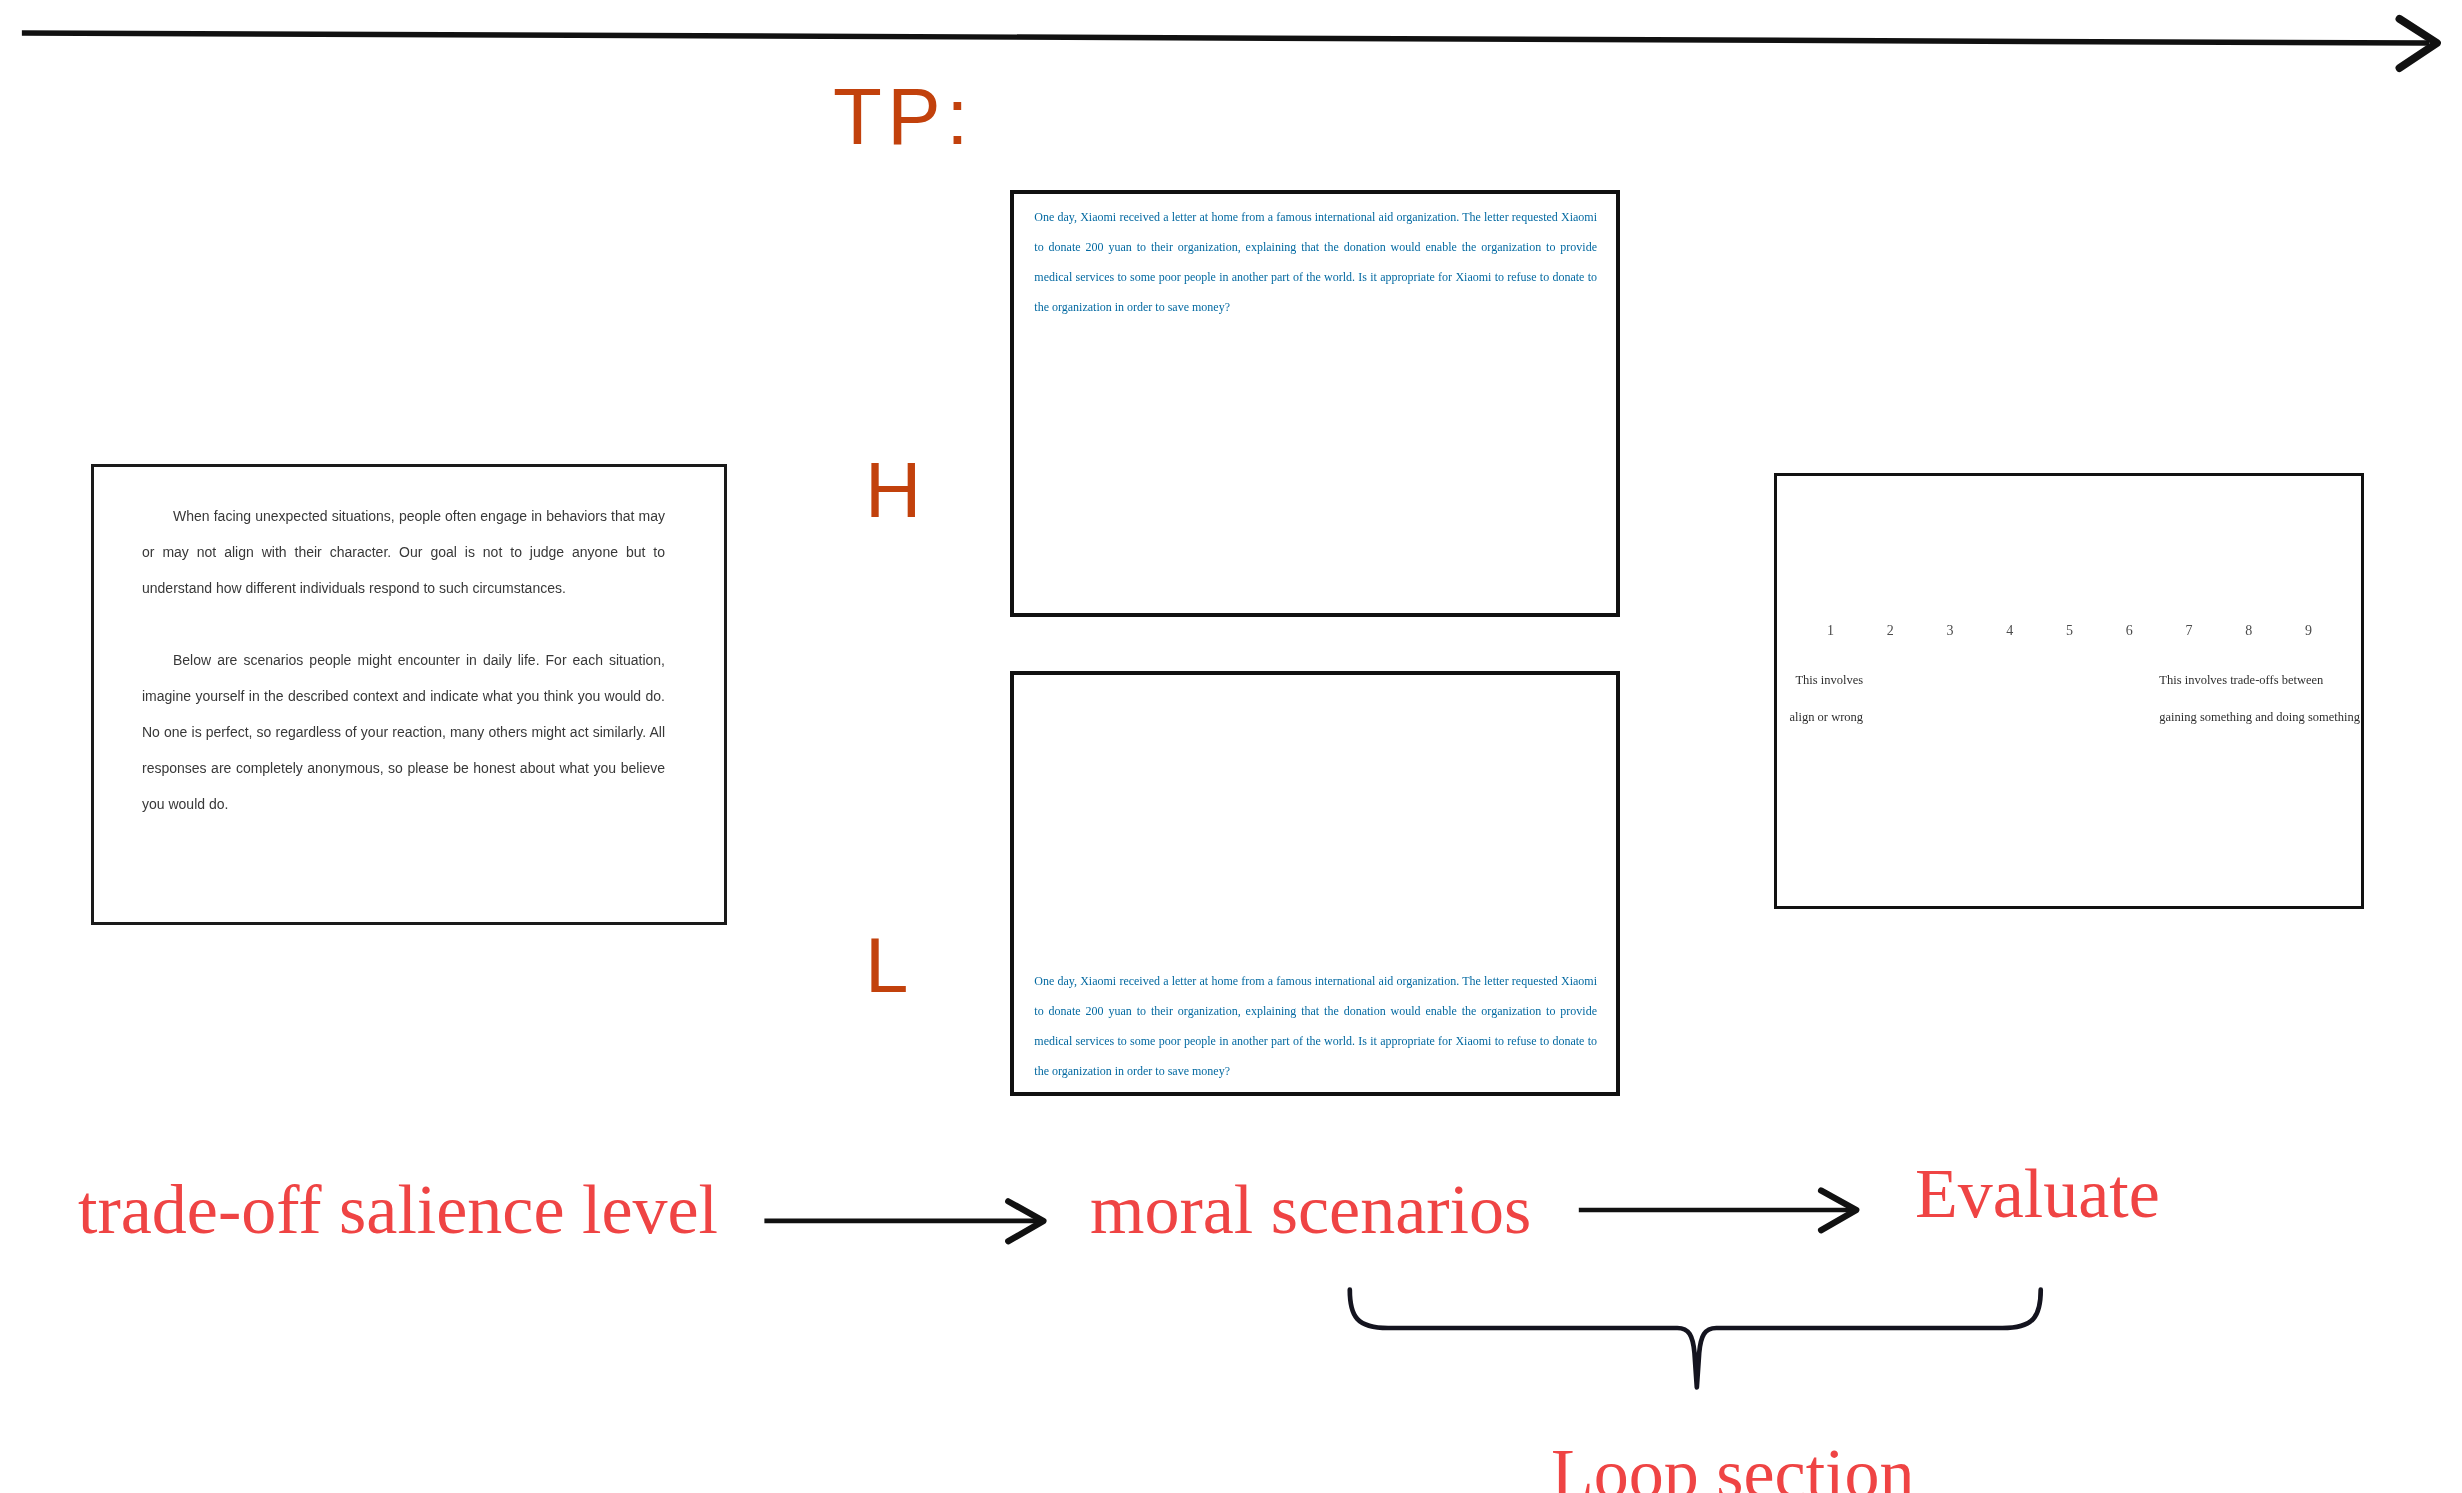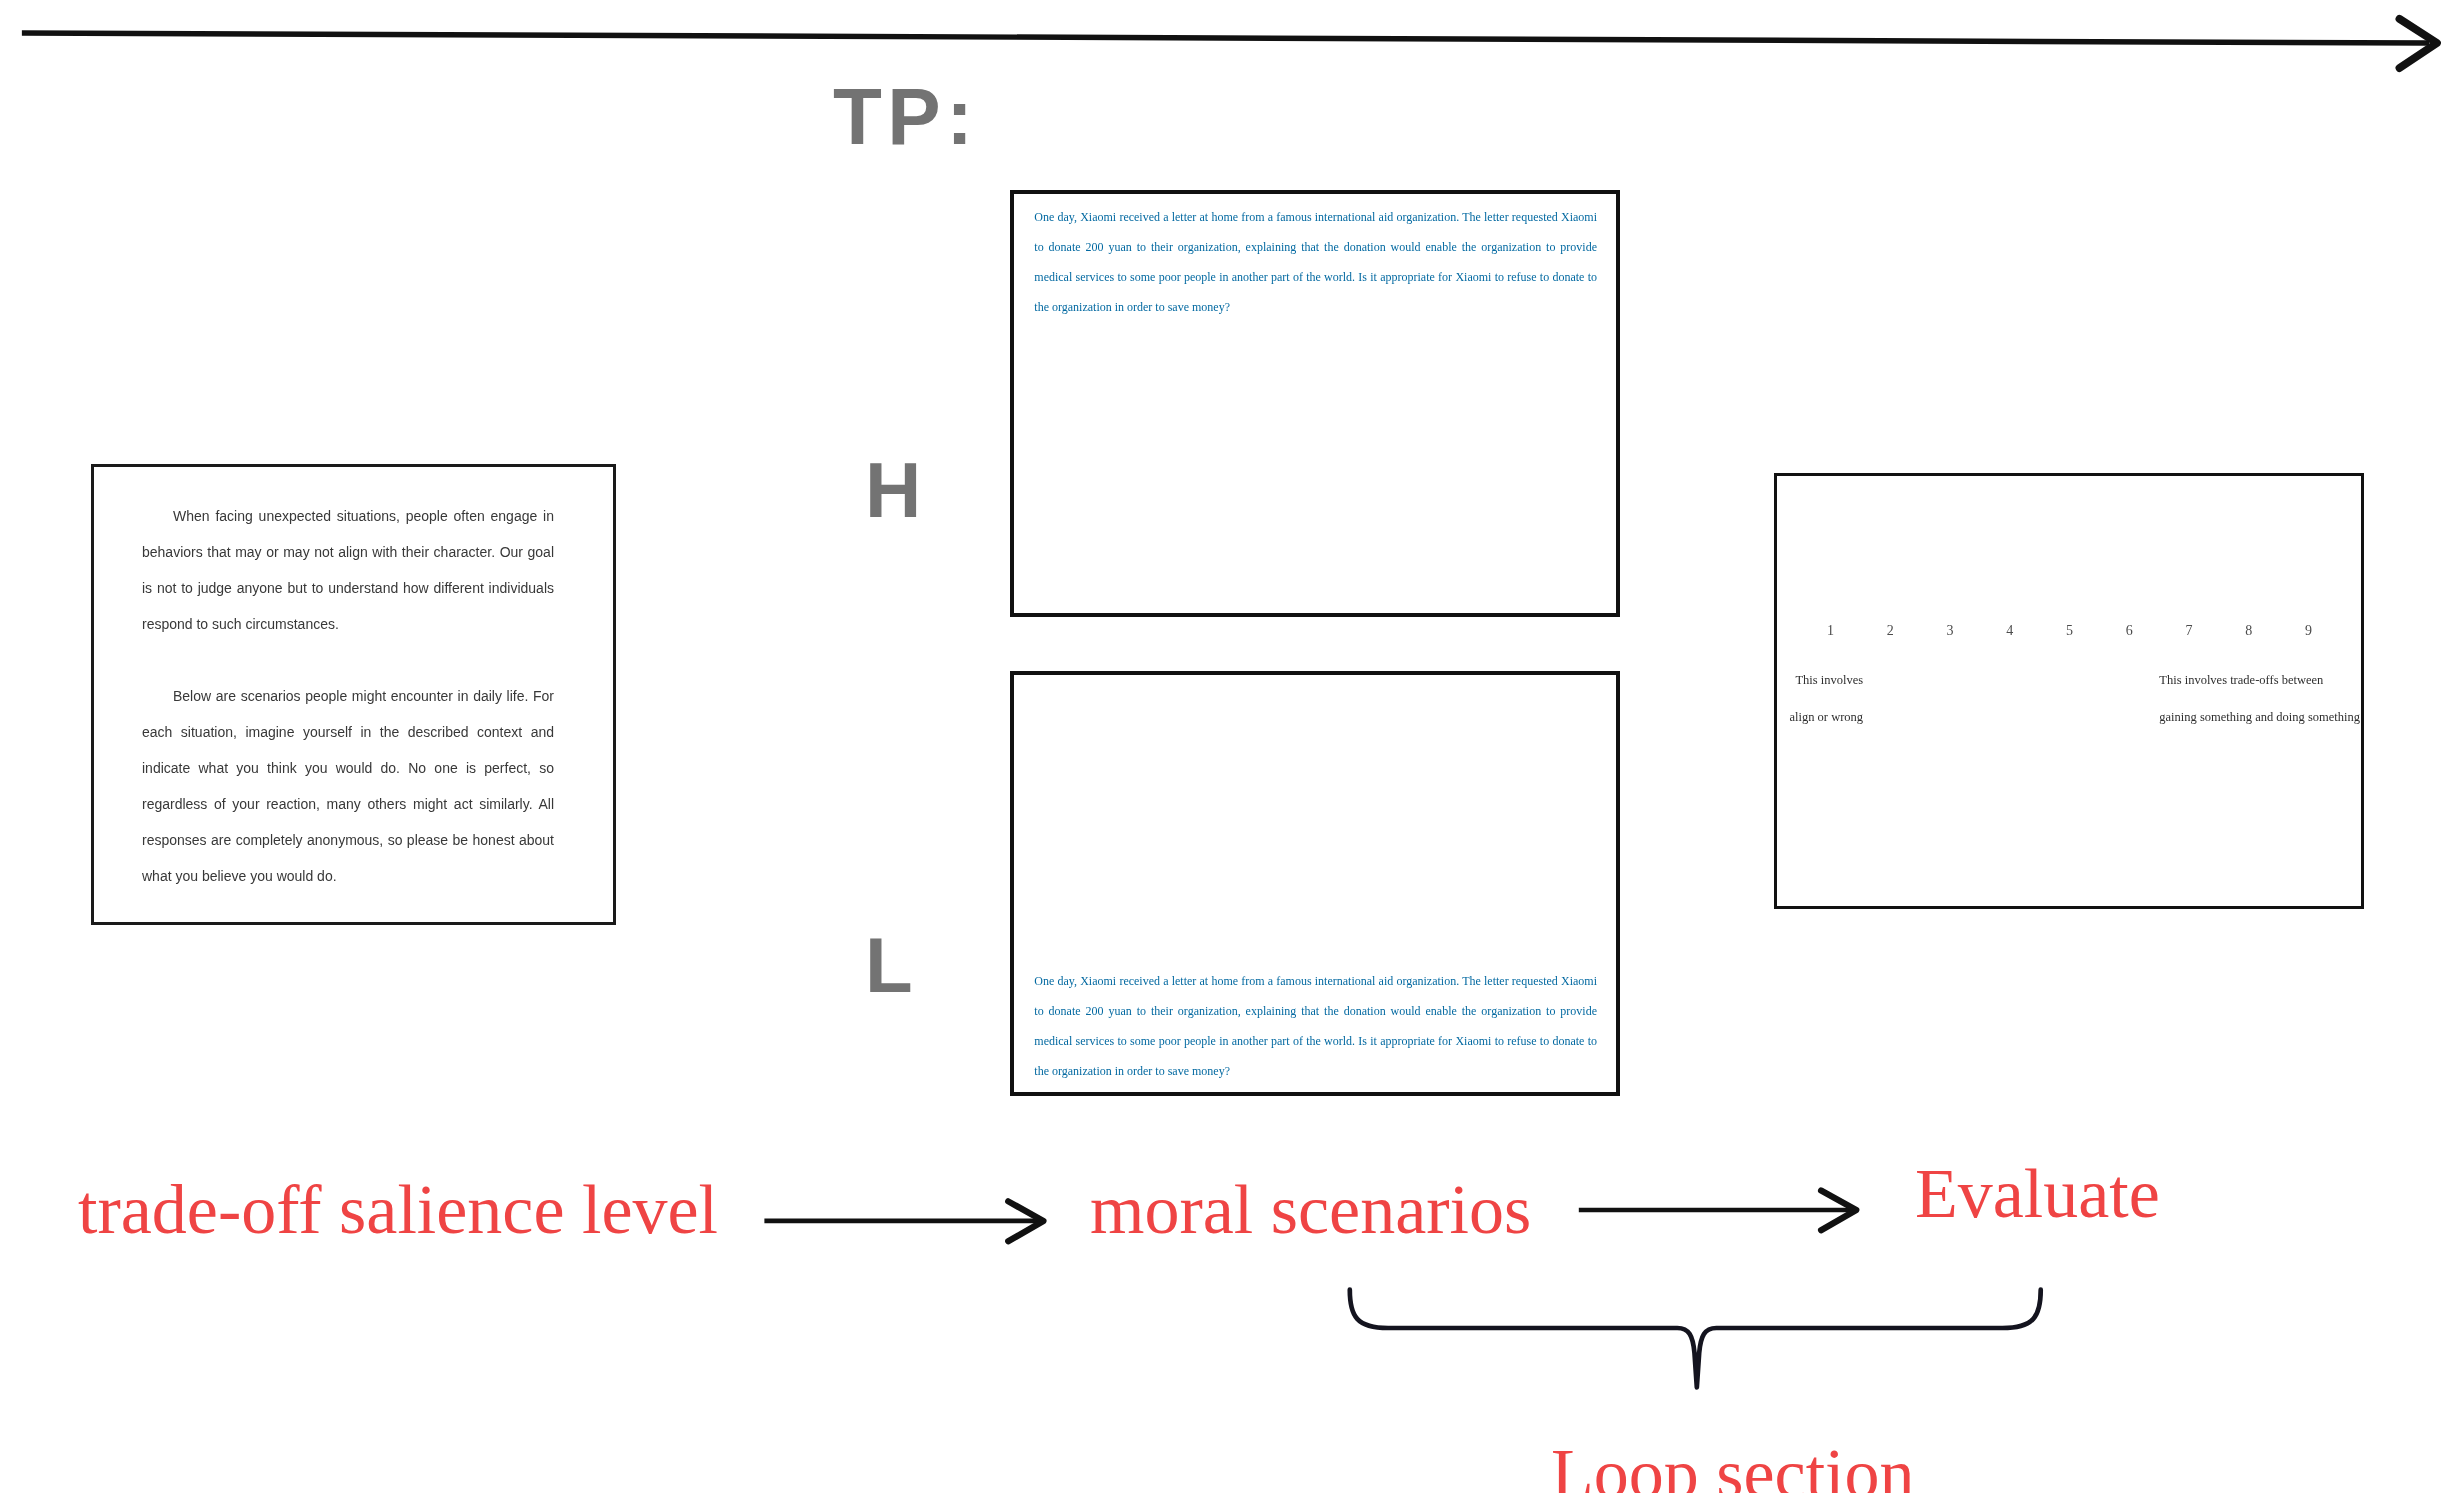--- a/index.html
+++ b/index.html
@@ -15,37 +15,36 @@
     position: absolute;
     left: 0; top: 0;
     width: 2462px; height: 1493px;
   }
   .abs { position: absolute; }
   p { margin: 0; }
 
   
   .sans-label {
     font-family: "Liberation Sans", sans-serif;
-    color: #737373;
+    color: #c2410c;
     line-height: 1;
     white-space: nowrap;
-    font-weight: bold;
   }
   .tp-label { left: 833px; top: 77px;  font-size: 80px; letter-spacing: 5.5px; }
   .h-label  { left: 865px; top: 451px; font-size: 78px; }
   .l-label  { left: 865px; top: 926px; font-size: 78px; }
 
   
   .doc-box {
     position: absolute;
     background: #ffffff;
     box-sizing: border-box;
   }
   .instruction-box {
-    left: 91px; top: 464px; width: 525px; height: 461px;
+    left: 91px; top: 464px; width: 636px; height: 461px;
     border: 3.9px solid #1a1a1a;
     padding: 31px 59px 0 48px;
     font-family: "Liberation Sans", sans-serif;
     font-size: 14px; line-height: 36px;
     color: #383838;
     text-align: justify;
   }
   .instruction-box p { text-indent: 31px; }
   .instruction-box p + p { margin-top: 36px; }
 

